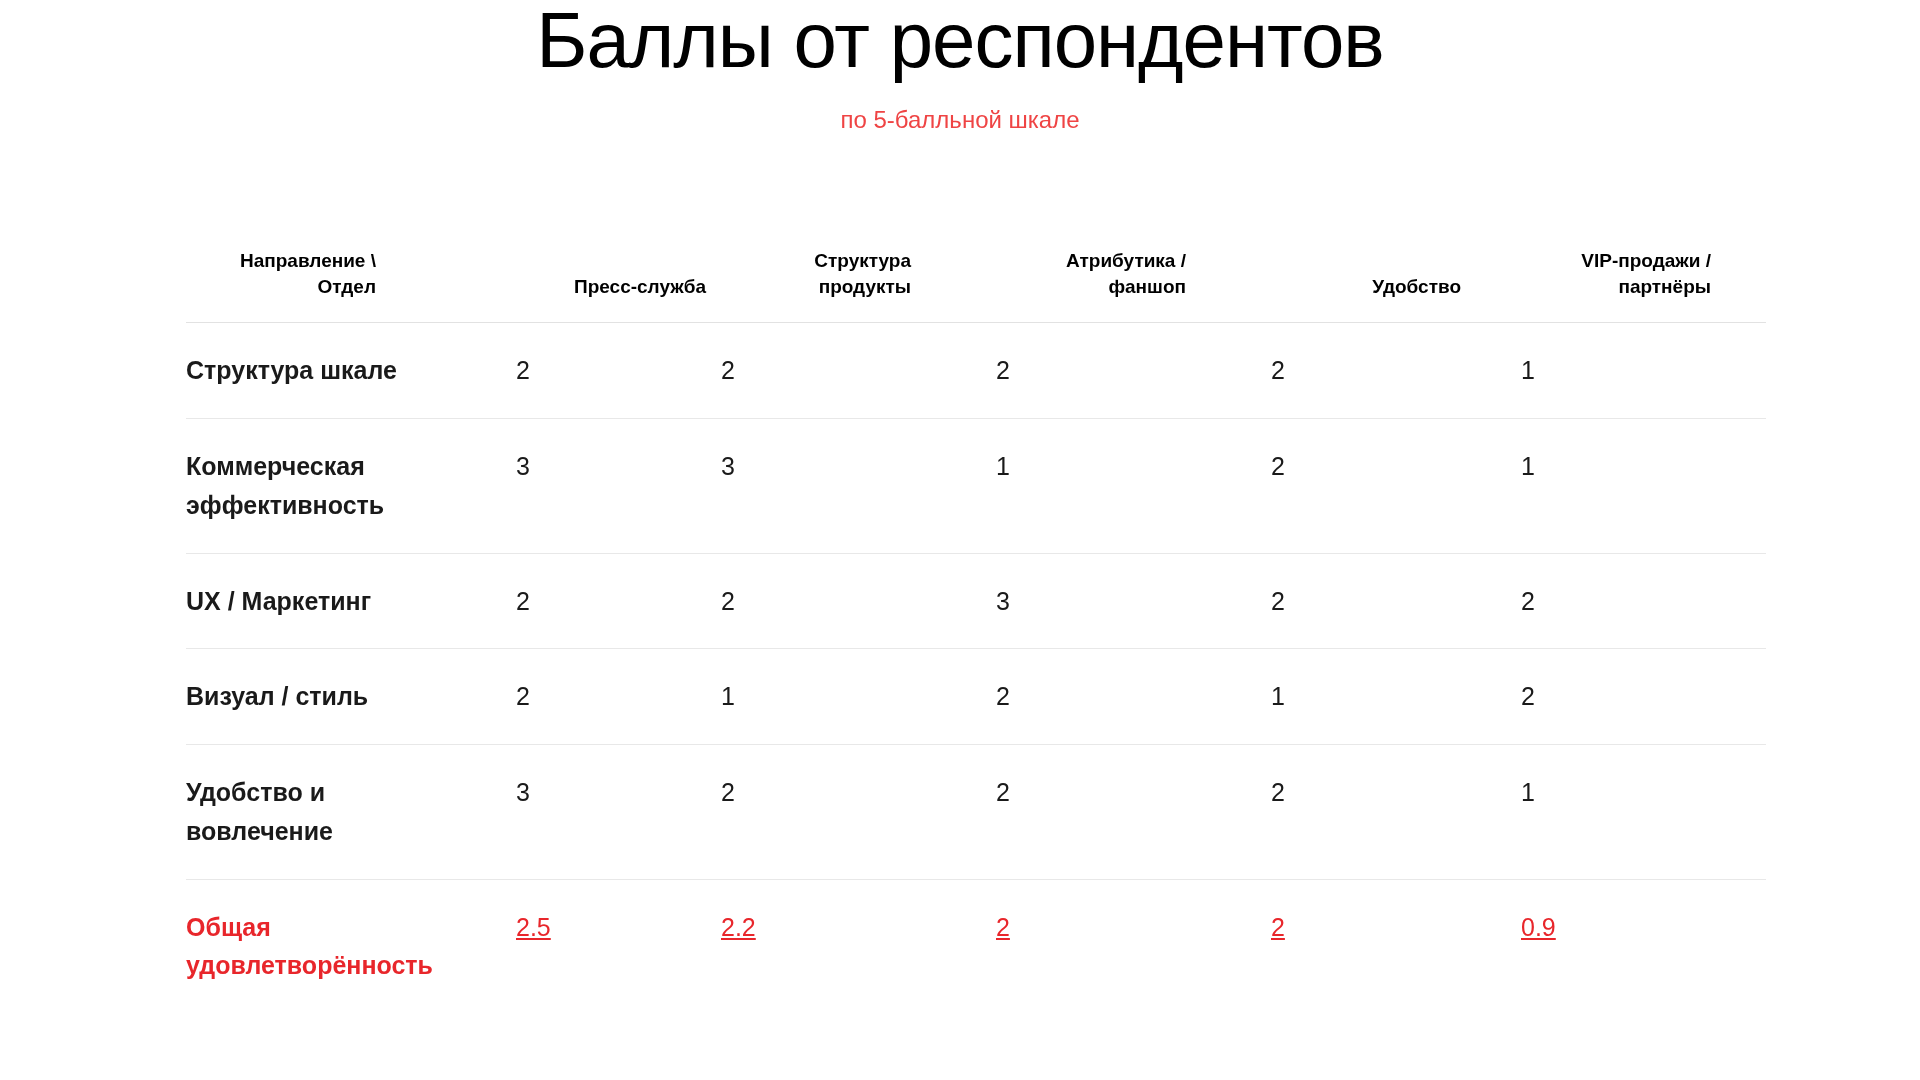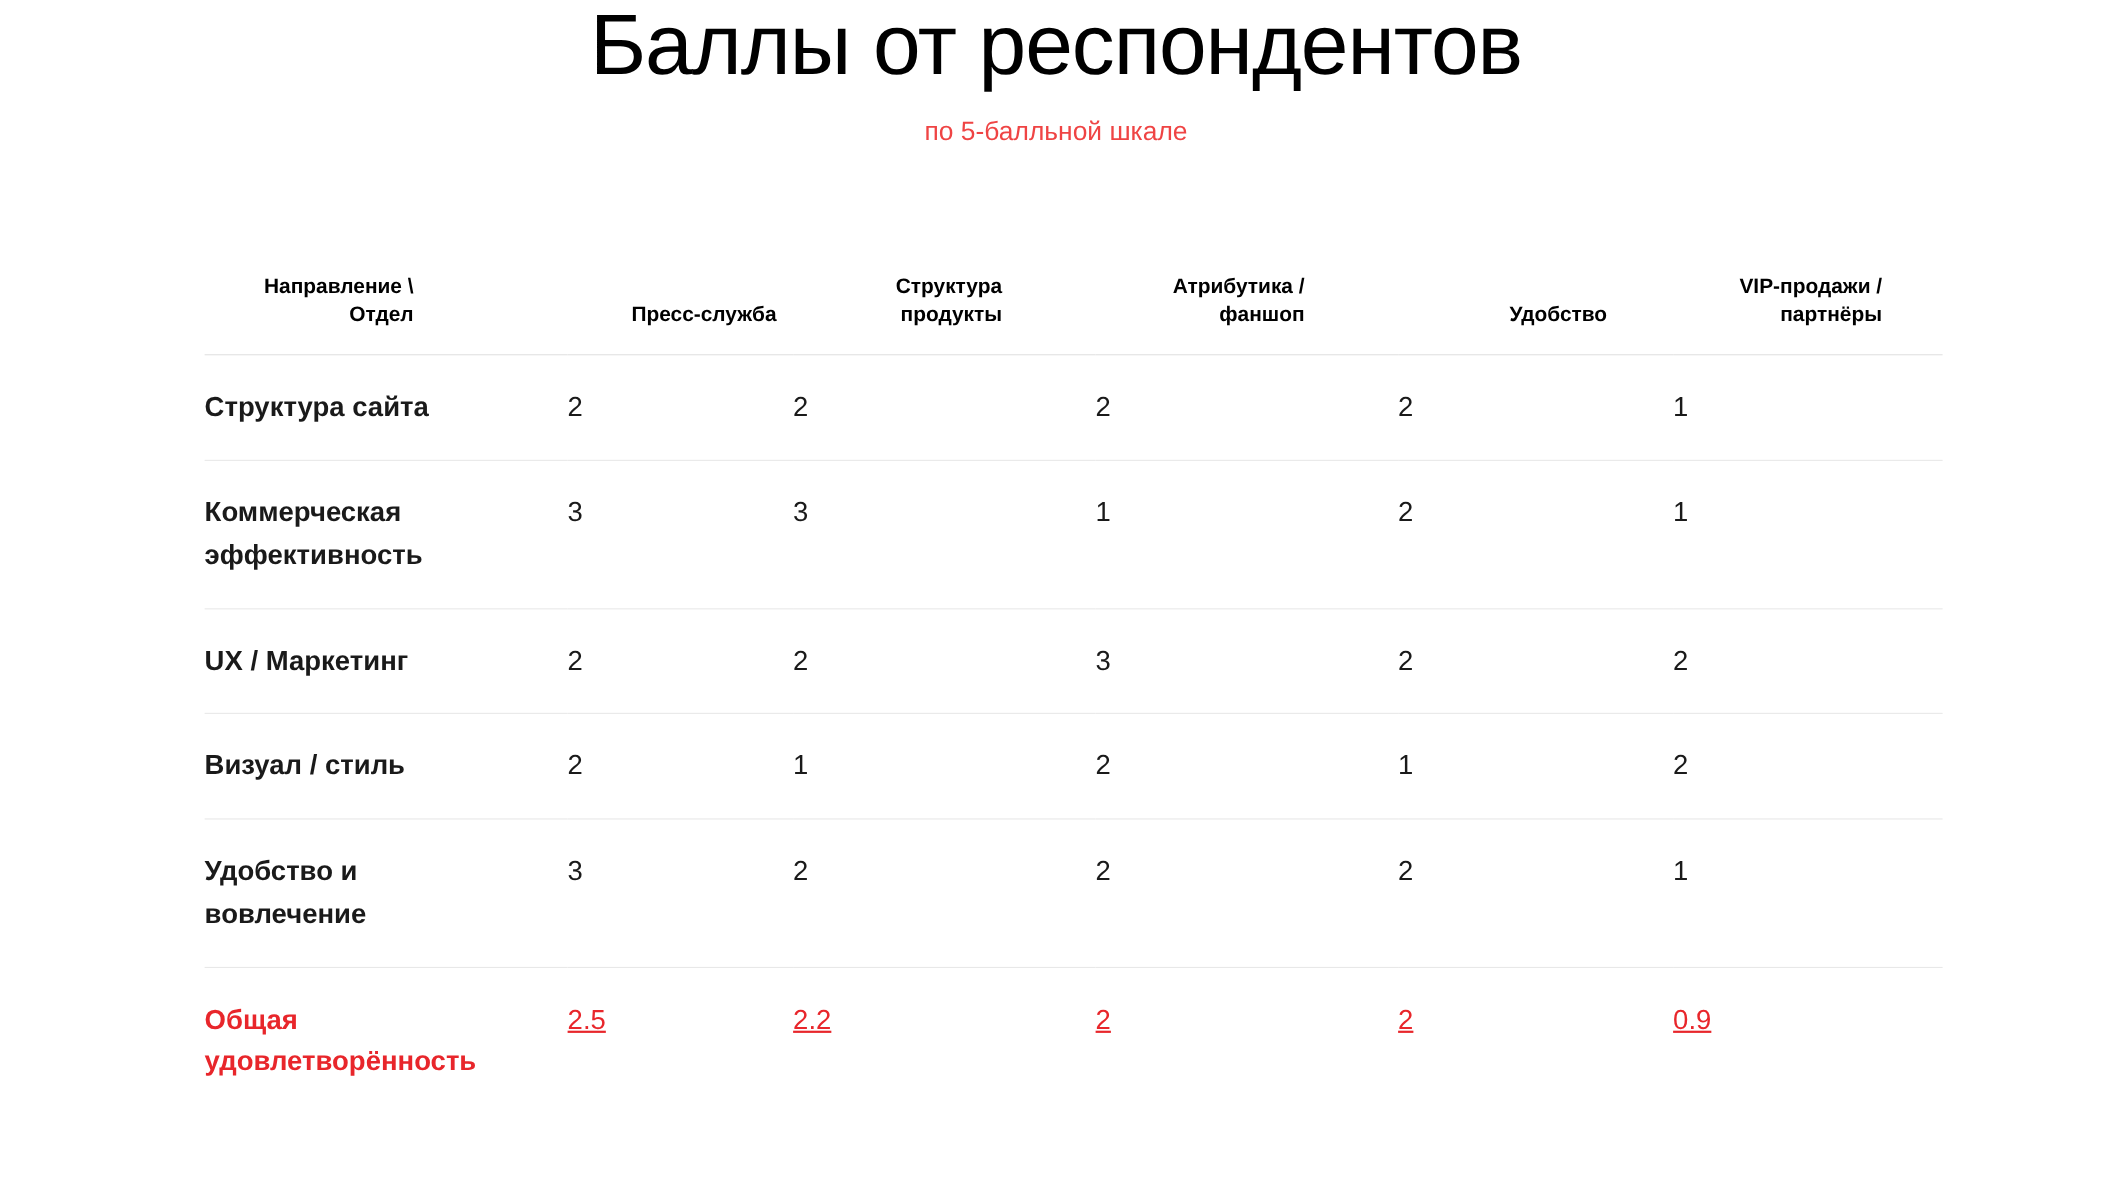--- a/index.html
+++ b/index.html
@@ -138,21 +138,21 @@
           </th>
           <th>
             <span class="hdr">VIP-продажи / партнёры</span>
           </th>
         </tr>
       </thead>
       <tbody>
 
         <tr>
           <td class="rowhead">
-            <span class="cellbox">Структура сайта</span>
+            <span class="cellbox">Структура шкале</span>
           </td>
           <td class="val">2</td>
           <td class="val">2</td>
           <td class="val">2</td>
           <td class="val">2</td>
           <td class="val">1</td>
         </tr>
 
         <tr>
           <td class="rowhead">

